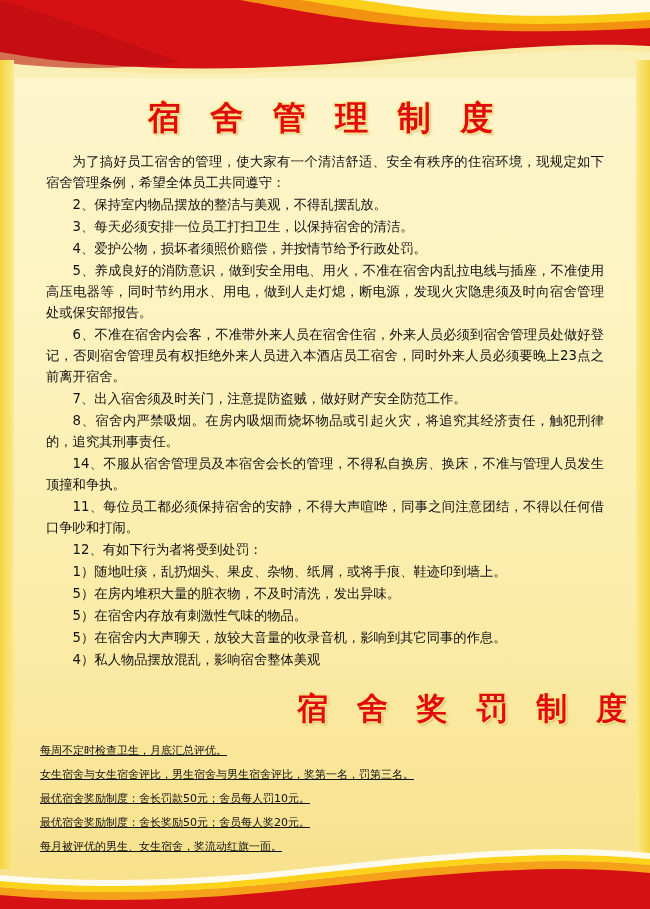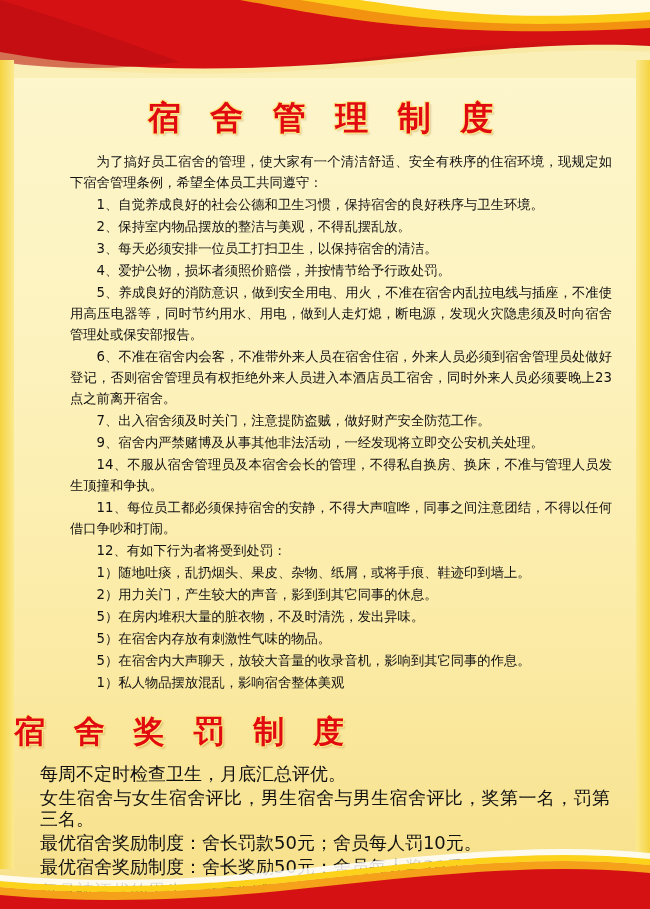--- a/index.html
+++ b/index.html
@@ -73,21 +73,21 @@
     color: #e00a10;
     margin: 18px 0 10px 0;
     text-shadow:
        1px 1px 0 #ffe680,
       -1px -1px 0 #ffe680,
        1px -1px 0 #ffe680,
       -1px 1px 0 #ffe680,
        2px 2px 2px rgba(120,60,0,.25);
   }
   .title2 {
-    text-align: left;
+    text-align: right;
     font-family: "DejaVu Sans", "Liberation Sans", sans-serif;
     font-weight: bold;
     font-size: 31px;
     letter-spacing: 9px;
     color: #e00a10;
     margin: 18px 0 10px 0;
     text-shadow:
        1px 1px 0 #ffe680,
       -1px -1px 0 #ffe680,
        1px -1px 0 #ffe680,
@@ -98,22 +98,22 @@
     margin: 0 0 1px 0;
     font-family: "DejaVu Sans", "Liberation Sans", sans-serif;
     font-size: 13.3px;
     line-height: 21px;
     color: #111;
     text-align: justify;
     text-justify: inter-ideograph;
   }
   .indent { text-indent: 2em; }
   .sect2 { padding: 0 26px; }
-  .sect1 { padding: 0 24px; margin-left: 32px; }
-  .sect2 p { margin-bottom: 3px; font-size: 18px; }
+  .sect1 { padding: 0 32px; }
+  .sect2 p { margin-bottom: 3px; font-size: 11px; text-decoration: underline; }
 </style>
 </head>
 <body>
 
 <div class="poster">
 
   <div class="top-band">
     <div class="red-base"></div>
     <svg width="650" height="78" viewBox="0 0 650 78">
       <path d="M0,0 L650,0 L650,44 C520,36 420,52 300,66 C190,78 80,74 0,58 Z" fill="#d51114"></path>
@@ -128,37 +128,35 @@
 
   <div class="frame-left"></div>
   <div class="frame-right"></div>
 
   <div class="content">
 
     <div class="title">宿 舍 管 理 制 度</div>
 
     <div class="body-text sect1">
       <p class="indent">为了搞好员工宿舍的管理，使大家有一个清洁舒适、安全有秩序的住宿环境，现规定如下宿舍管理条例，希望全体员工共同遵守：</p>
-      <p class="indent">1、自觉养成良好的社会公德和卫生习惯，保持宿舍的良好秩序与卫生环境。</p>
       <p class="indent">2、保持室内物品摆放的整洁与美观，不得乱摆乱放。</p>
       <p class="indent">3、每天必须安排一位员工打扫卫生，以保持宿舍的清洁。</p>
       <p class="indent">4、爱护公物，损坏者须照价赔偿，并按情节给予行政处罚。</p>
       <p class="indent">5、养成良好的消防意识，做到安全用电、用火，不准在宿舍内乱拉电线与插座，不准使用高压电器等，同时节约用水、用电，做到人走灯熄，断电源，发现火灾隐患须及时向宿舍管理处或保安部报告。</p>
       <p class="indent">6、不准在宿舍内会客，不准带外来人员在宿舍住宿，外来人员必须到宿舍管理员处做好登记，否则宿舍管理员有权拒绝外来人员进入本酒店员工宿舍，同时外来人员必须要晚上23点之前离开宿舍。</p>
       <p class="indent">7、出入宿舍须及时关门，注意提防盗贼，做好财产安全防范工作。</p>
-      <p class="indent">9、宿舍内严禁赌博及从事其他非法活动，一经发现将立即交公安机关处理。</p>
+      <p class="indent">8、宿舍内严禁吸烟。在房内吸烟而烧坏物品或引起火灾，将追究其经济责任，触犯刑律的，追究其刑事责任。</p>
       <p class="indent">14、不服从宿舍管理员及本宿舍会长的管理，不得私自换房、换床，不准与管理人员发生顶撞和争执。</p>
       <p class="indent">11、每位员工都必须保持宿舍的安静，不得大声喧哗，同事之间注意团结，不得以任何借口争吵和打闹。</p>
       <p class="indent">12、有如下行为者将受到处罚：</p>
       <p class="indent">1）随地吐痰，乱扔烟头、果皮、杂物、纸屑，或将手痕、鞋迹印到墙上。</p>
-      <p class="indent">2）用力关门，产生较大的声音，影到到其它同事的休息。</p>
       <p class="indent">5）在房内堆积大量的脏衣物，不及时清洗，发出异味。</p>
       <p class="indent">5）在宿舍内存放有刺激性气味的物品。</p>
       <p class="indent">5）在宿舍内大声聊天，放较大音量的收录音机，影响到其它同事的作息。</p>
-      <p class="indent">1）私人物品摆放混乱，影响宿舍整体美观</p>
+      <p class="indent">4）私人物品摆放混乱，影响宿舍整体美观</p>
     </div>
 
     <div class="title2">宿 舍 奖 罚 制 度</div>
 
     <div class="body-text sect2">
       <p>每周不定时检查卫生，月底汇总评优。</p>
       <p>女生宿舍与女生宿舍评比，男生宿舍与男生宿舍评比，奖第一名，罚第三名。</p>
       <p>最优宿舍奖励制度：舍长罚款50元；舍员每人罚10元。</p>
       <p>最优宿舍奖励制度：舍长奖励50元；舍员每人奖20元。</p>
       <p>每月被评优的男生、女生宿舍，奖流动红旗一面。</p>

